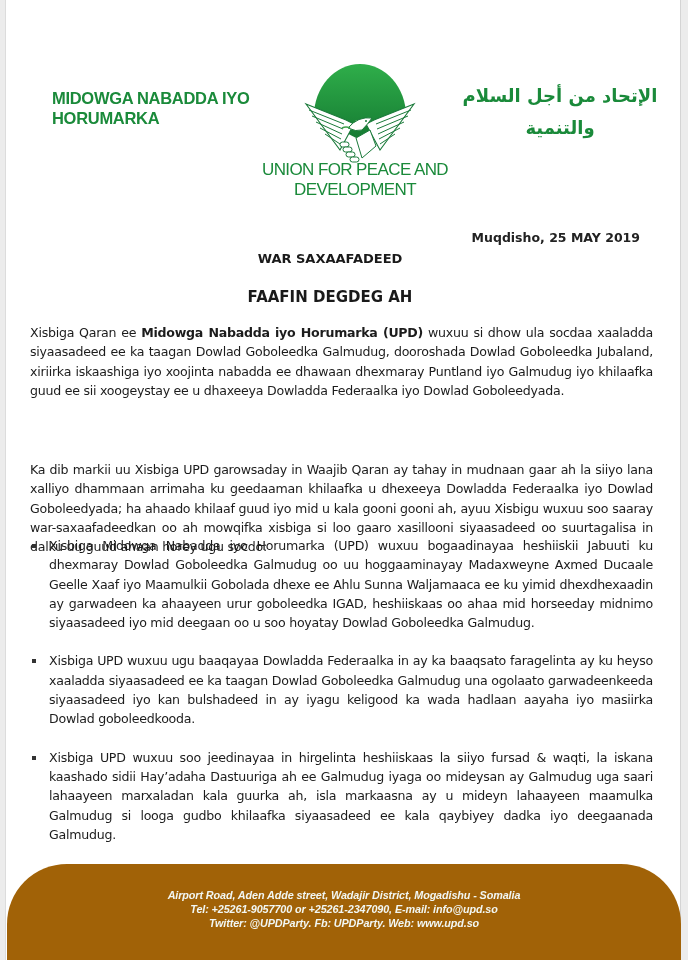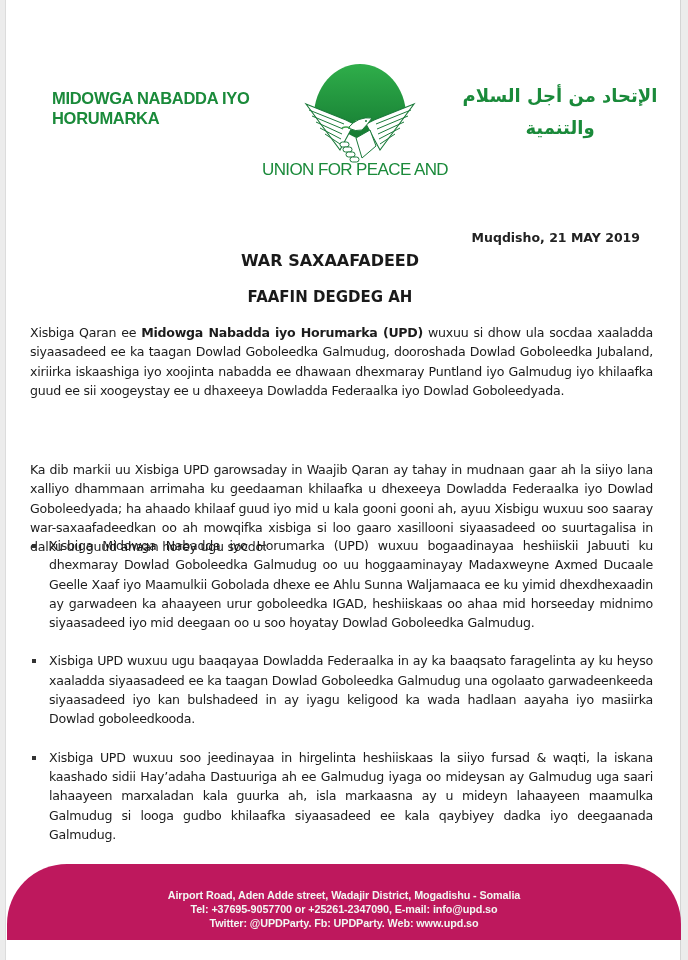--- a/index.html
+++ b/index.html
@@ -29,21 +29,21 @@
     color:#1a8a3a; font-family:"Liberation Sans", sans-serif; font-weight:normal;
     font-size:17px; line-height:20px; text-align:center; letter-spacing:-0.6px;
   }
 
   .date {
     position:absolute; left:400px; top:230px; width:240px; text-align:right;
     font-size:12.5px; font-weight:bold; color:#222;
   }
   .title1 {
     position:absolute; left:230px; top:251px; width:200px; text-align:center;
-    font-size:16px; font-weight:bold; color:#1a1a1a;
+    font-size:13px; font-weight:bold; color:#1a1a1a;
   }
   .title2 {
     position:absolute; left:230px; top:288px; width:200px; text-align:center;
     font-size:15px; font-weight:bold; color:#1a1a1a;
   }
 
   .body-text {
     position:absolute; left:30px; width:623px;
     font-family:"DejaVu Sans", sans-serif; font-size:12.6px; line-height:19.3px;
     color:#1c1c1c; text-align:justify; letter-spacing:-0.25px;
@@ -57,22 +57,22 @@
     position:relative; padding-left:19px;
     font-family:"DejaVu Sans", sans-serif; font-size:12.6px; line-height:19.3px;
     color:#1c1c1c; text-align:justify; letter-spacing:-0.25px;
   }
   .bullet .dot {
     position:absolute; left:2px; top:8px; width:4px; height:4px; background:#333;
   }
   .bullet + .bullet { margin-top:19px; }
 
   .footer {
-    position:absolute; left:7px; top:864px; width:674px; height:76px;
-    background:#be185d; border-top-left-radius:60px 60px; border-top-right-radius:60px 60px;
+    position:absolute; left:7px; top:864px; width:674px; height:96px;
+    background:#a16207; border-top-left-radius:60px 60px; border-top-right-radius:60px 60px;font-style:italic;
   }
   .footer-lines {
     position:absolute; left:0; top:24px; width:100%; text-align:center;
     color:#f2f7f3; font-family:"Liberation Sans", sans-serif; font-weight:bold;
     font-size:10.8px; line-height:14px; letter-spacing:-0.1px;
   }
   .footer-lines div { white-space:nowrap; }
 </style>
 </head>
 <body>
@@ -127,24 +127,25 @@
     </svg>
   </div>
 
   <div class="name-ar">
     <div>الإتحاد من أجل  السلام</div>
     <div>والتنمية</div>
   </div>
 
   <div class="name-en">
     <div>UNION FOR PEACE AND</div>
+    <div>DEVELOPMENT</div>
   </div>
 </div>
 
-<div class="date">Muqdisho, 21 MAY 2019</div>
+<div class="date">Muqdisho, 25 MAY 2019</div>
 <div class="title1">WAR SAXAAFADEED</div>
 <div class="title2">FAAFIN DEGDEG AH</div>
 
 <div class="body-text p1"><span>Xisbiga Qaran ee </span><b>Midowga Nabadda iyo Horumarka (UPD)</b><span> wuxuu si dhow ula socdaa xaaladda siyaasadeed ee ka taagan Dowlad Goboleedka Galmudug, dooroshada Dowlad Goboleedka Jubaland, xiriirka iskaashiga iyo xoojinta nabadda ee dhawaan dhexmaray Puntland iyo Galmudug iyo khilaafka guud ee sii xoogeystay ee u dhaxeeya Dowladda Federaalka iyo Dowlad Goboleedyada.</span></div>
 
 <div class="body-text p2">Ka dib markii uu Xisbiga UPD garowsaday in Waajib Qaran ay tahay in mudnaan gaar ah la siiyo lana xalliyo dhammaan arrimaha ku geedaaman khilaafka u dhexeeya Dowladda Federaalka iyo Dowlad Goboleedyada; ha ahaado khilaaf guud iyo mid u kala gooni gooni ah, ayuu Xisbigu wuxuu soo saaray war-saxaafadeedkan oo ah mowqifka xisbiga si loo gaaro xasillooni siyaasadeed oo suurtagalisa in dalku uu guud ahaan horey ugu socdo:</div>
 
 <ul class="bullets">
   <li class="bullet">
     <span class="dot"></span>
@@ -156,16 +157,16 @@
   </li>
   <li class="bullet">
     <span class="dot"></span>
     <span>Xisbiga UPD wuxuu soo jeedinayaa in hirgelinta heshiiskaas la siiyo fursad &amp; waqti, la iskana kaashado sidii Hay’adaha Dastuuriga ah ee Galmudug iyaga oo mideysan ay Galmudug uga saari lahaayeen marxaladan kala guurka ah, isla markaasna ay u mideyn lahaayeen maamulka Galmudug si looga gudbo khilaafka siyaasadeed ee kala qaybiyey dadka iyo deegaanada Galmudug.</span>
   </li>
 </ul>
 
 <div class="footer">
   <div class="footer-lines">
     <div>Airport Road, Aden Adde street, Wadajir District, Mogadishu - Somalia</div>
-    <div>Tel: +37695-9057700 or +25261-2347090, E-mail: info@upd.so</div>
+    <div>Tel: +25261-9057700 or +25261-2347090, E-mail: info@upd.so</div>
     <div>Twitter: @UPDParty. Fb: UPDParty. Web: www.upd.so</div>
   </div>
 </div>
 
 </body></html>

